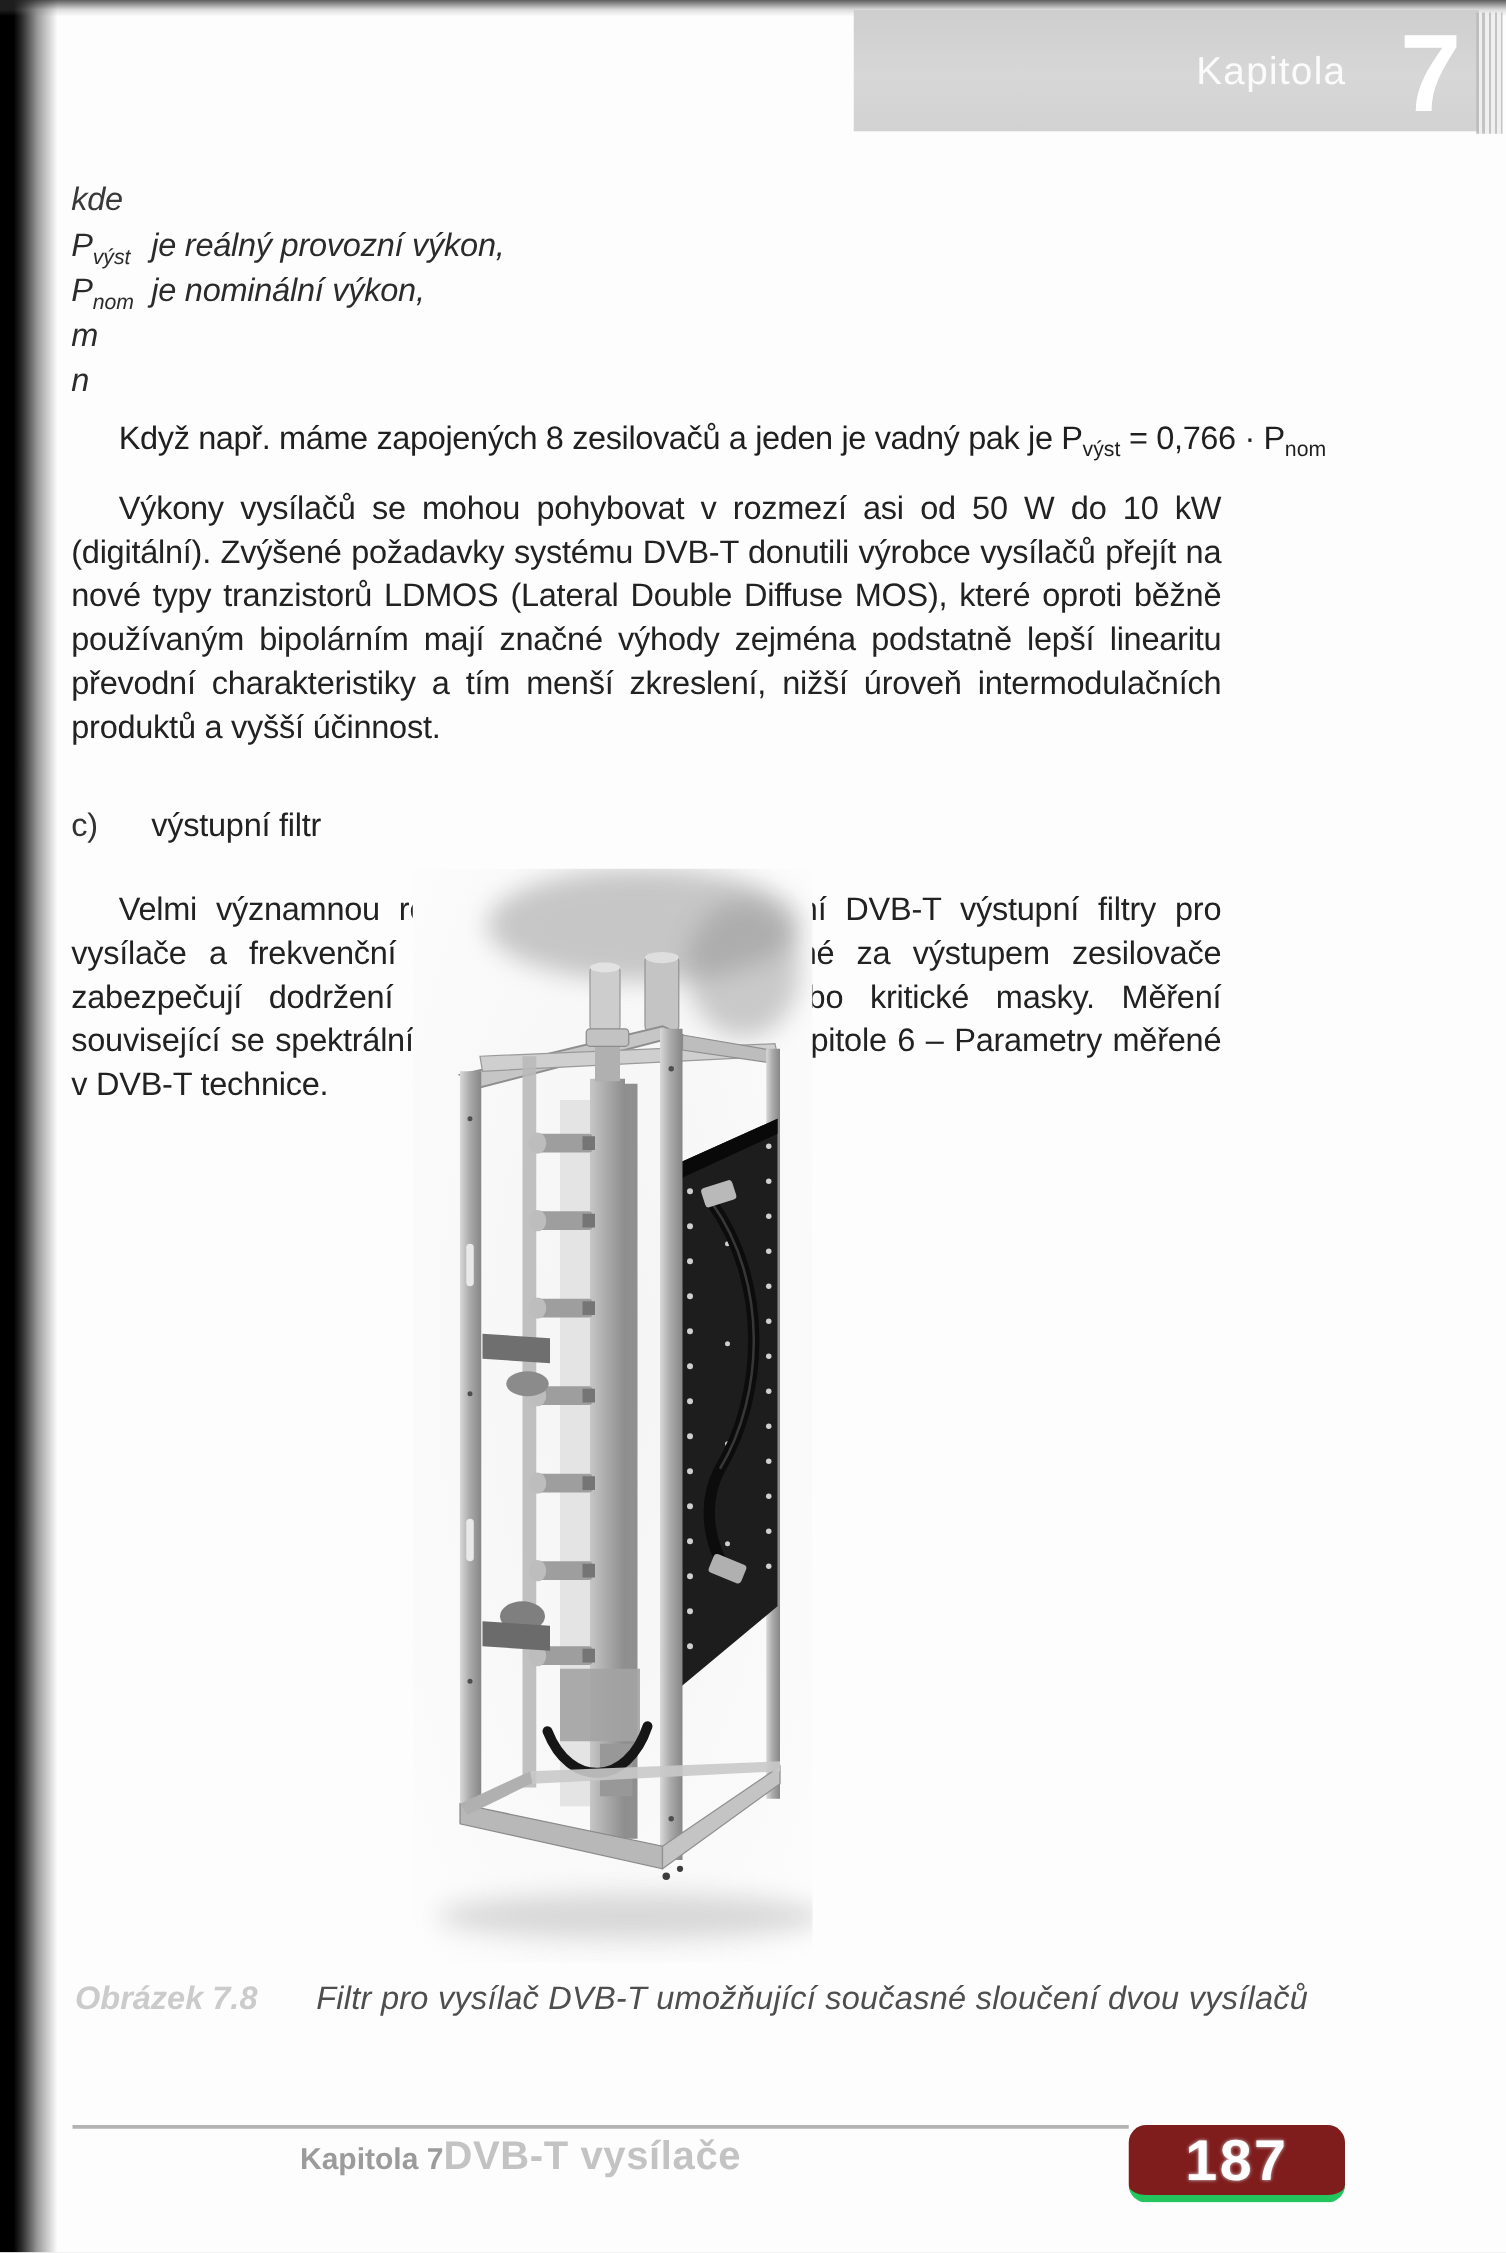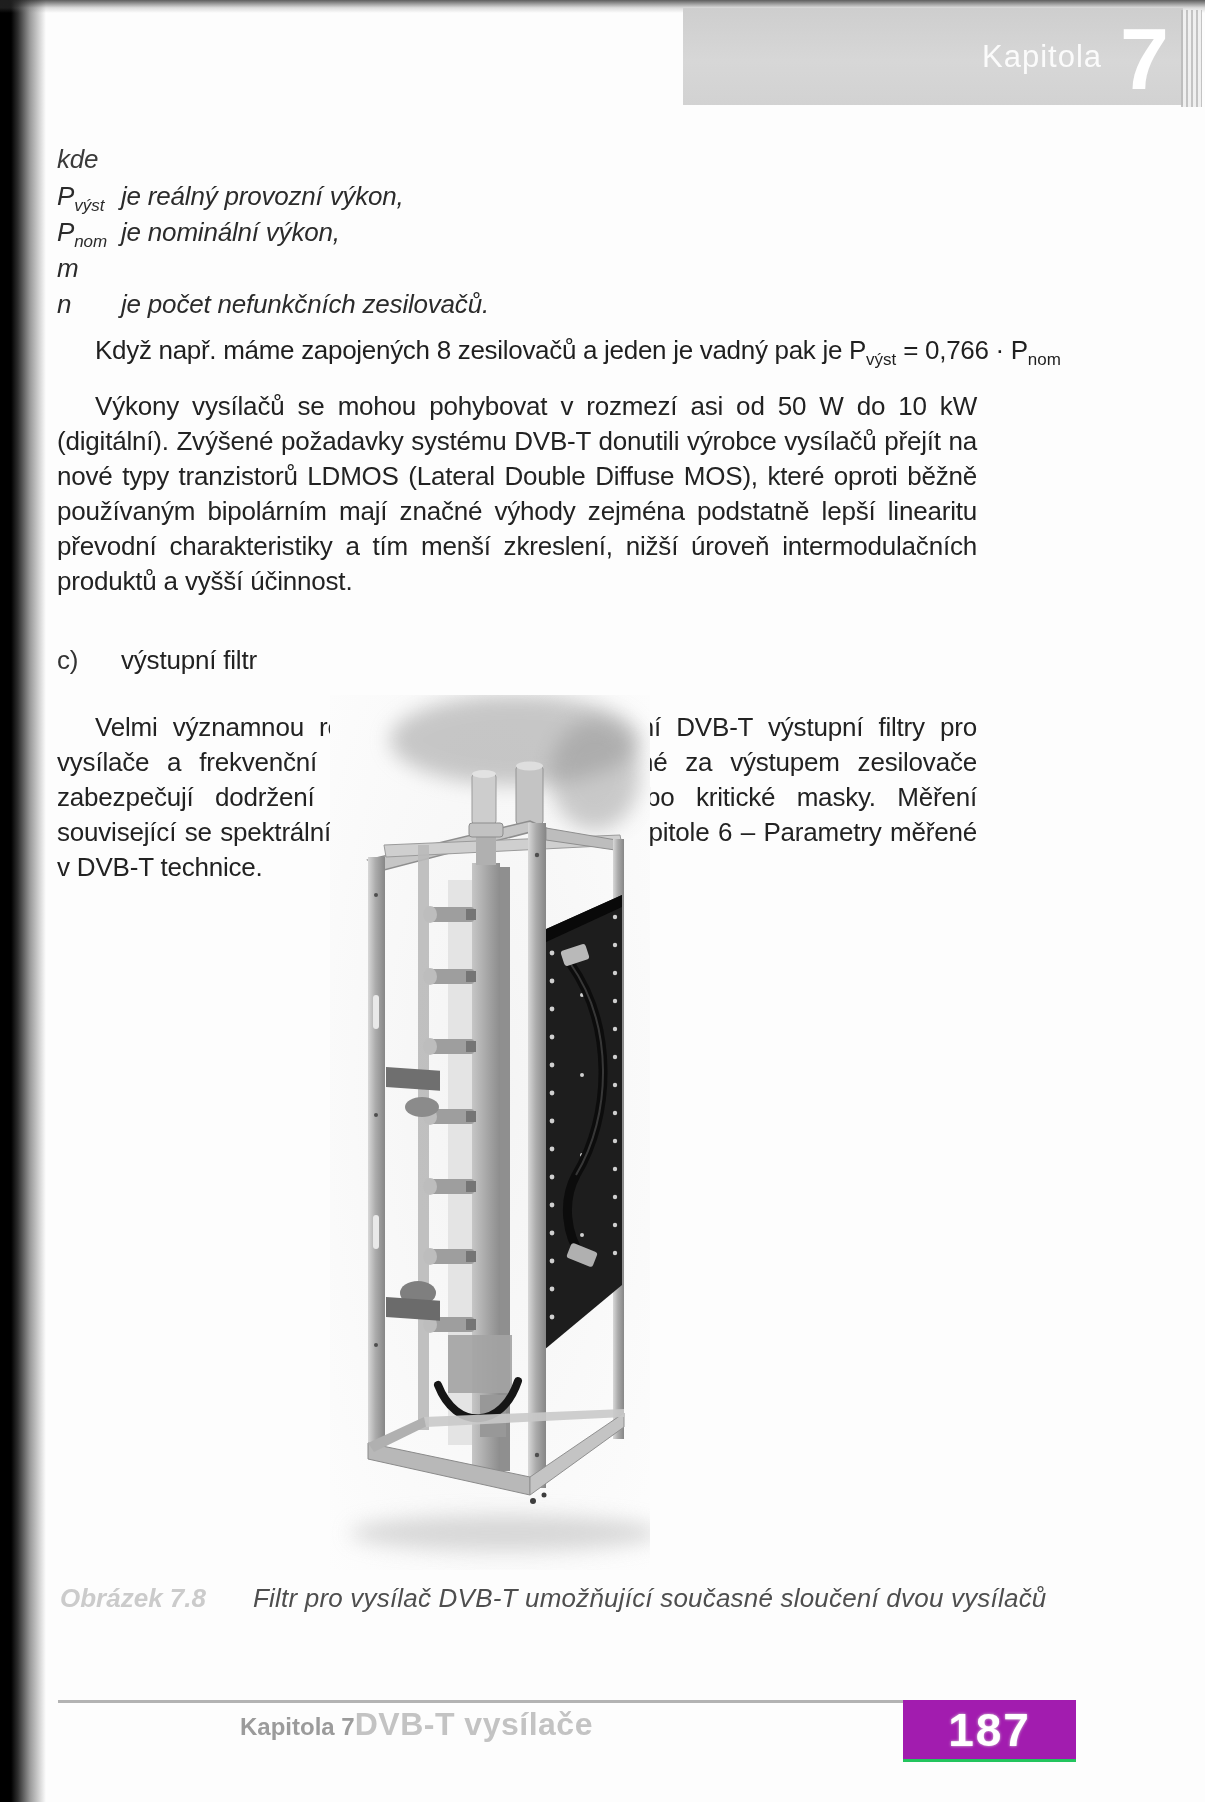--- a/index.html
+++ b/index.html
@@ -21,20 +21,21 @@
   .scan-top {
     position: absolute; left: 0; top: 0; right: 0; height: 13px;
     background: linear-gradient(180deg, rgba(40,40,40,0.75), rgba(120,120,120,0.25) 60%, rgba(255,255,255,0));
   }
   
   .banner {
     position: absolute; left: 683px; top: 8px; width: 500px; height: 97px;
     background: linear-gradient(180deg, #cecece, #d7d7d7 55%, #d2d2d2);
     display: flex; align-items: center; justify-content: flex-end;
     padding-right: 14px;
+    gap: 25px;
   }
   .banner .chapter-word { color: #fbfbfb; font-size: 31px; letter-spacing: 1px; margin-right: 18px; }
   .banner .chapter-num { color: #ffffff; font-size: 88px; font-weight: bold; line-height: 88px; transform: translateY(2px); }
   .binding-streaks {
     position: absolute; left: 1181px; top: 10px; width: 21px; height: 97px;
     background: repeating-linear-gradient(90deg, #b9b9b9 0 2px, #ededed 2px 5px);
     opacity: .85;
   }
   
   .column {
@@ -59,22 +60,22 @@
   .caption {
     position: absolute; left: 60px; top: 1583px; width: 1000px;
     display: flex; align-items: baseline; font-style: italic; gap: 19px;
   }
   .caption .fig-label { color: #cbcbcb; font-weight: bold; font-size: 26px; margin-right: 28px; white-space: nowrap; }
   .caption .fig-text { color: #4e4e4e; font-size: 26px; letter-spacing: 0.2px; }
   
   .footer-rule { position: absolute; left: 58px; top: 1700px; width: 845px; height: 3px; background: #b3b3b3; }
   .pagenum-box {
     position: absolute; left: 903px; top: 1700px; width: 173px; height: 62px;
-    background: #a21caf; border-bottom: 3px solid #22c55e;
-    display: flex; align-items: center; justify-content: center;
+    background: #7f1d1d; border-bottom: 6px solid #22c55e;
+    display: flex; align-items: center; justify-content: center; border-radius: 14px;
   }
   .pagenum-box .num {
     color: #ffffff; font-size: 46px; font-weight: bold; letter-spacing: 2px;
     text-shadow: 0 0 3px #d8d8d8;
   }
   .footer-text { position: absolute; left: 240px; top: 1706px; display: flex; align-items: baseline; }
   .footer-chapter { color: #9b9b9b; font-weight: bold; font-size: 24px; }
   .footer-title { color: #c3c3c3; font-weight: bold; font-size: 32px; letter-spacing: 0.5px; }
 </style>
 </head>
@@ -101,21 +102,20 @@
       </div>
       <div class="def-row">
         <span class="def-term"><span>P</span><span class="sub">nom</span></span>
         <span class="def-desc">je nominální výkon,</span>
       </div>
       <div class="def-row">
         <span class="def-term"><span>m</span><span class="sub"></span></span>
       </div>
       <div class="def-row">
         <span class="def-term"><span>n</span><span class="sub"></span></span>
-        <span class="def-desc">je počet nefunkčních zesilovačů.</span>
       </div>
     </div>
 
     <div class="example">
       <span>Když např. máme zapojených 8 zesilovačů a jeden je vadný pak je P</span><span class="sub">výst</span><span> = 0,766 · P</span><span class="sub">nom</span>
     </div>
 
     <div class="para indent power">Výkony vysílačů se mohou pohybovat v rozmezí asi od 50 W do 10 kW (digitální). Zvýšené požadavky systému DVB-T donutili výrobce vysílačů přejít na nové typy tranzistorů LDMOS (Lateral Double Diffuse MOS), které oproti běžně používaným bipolárním mají značné výhody zejména podstatně lepší linearitu převodní charakteristiky a tím menší zkreslení, nižší úroveň intermodulačních produktů a vyšší účinnost.</div>
 
     <div class="section-head">

